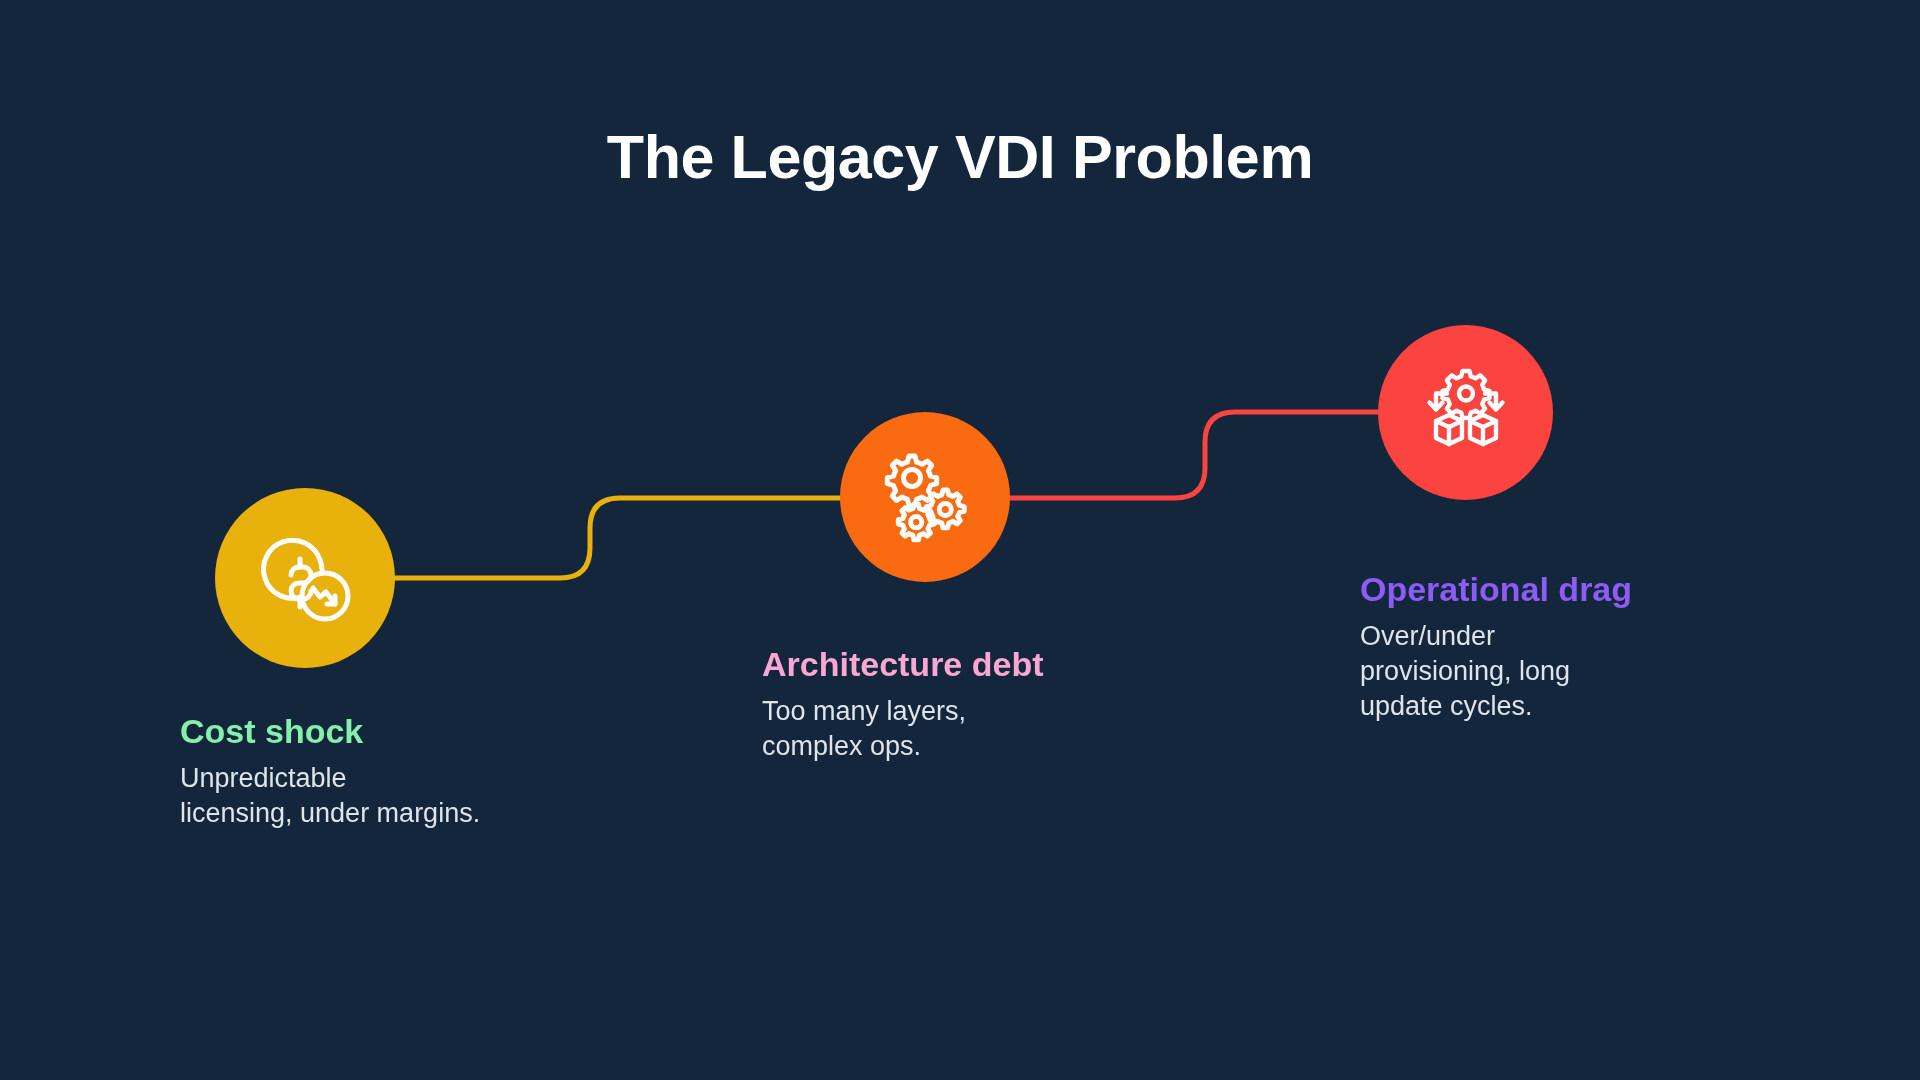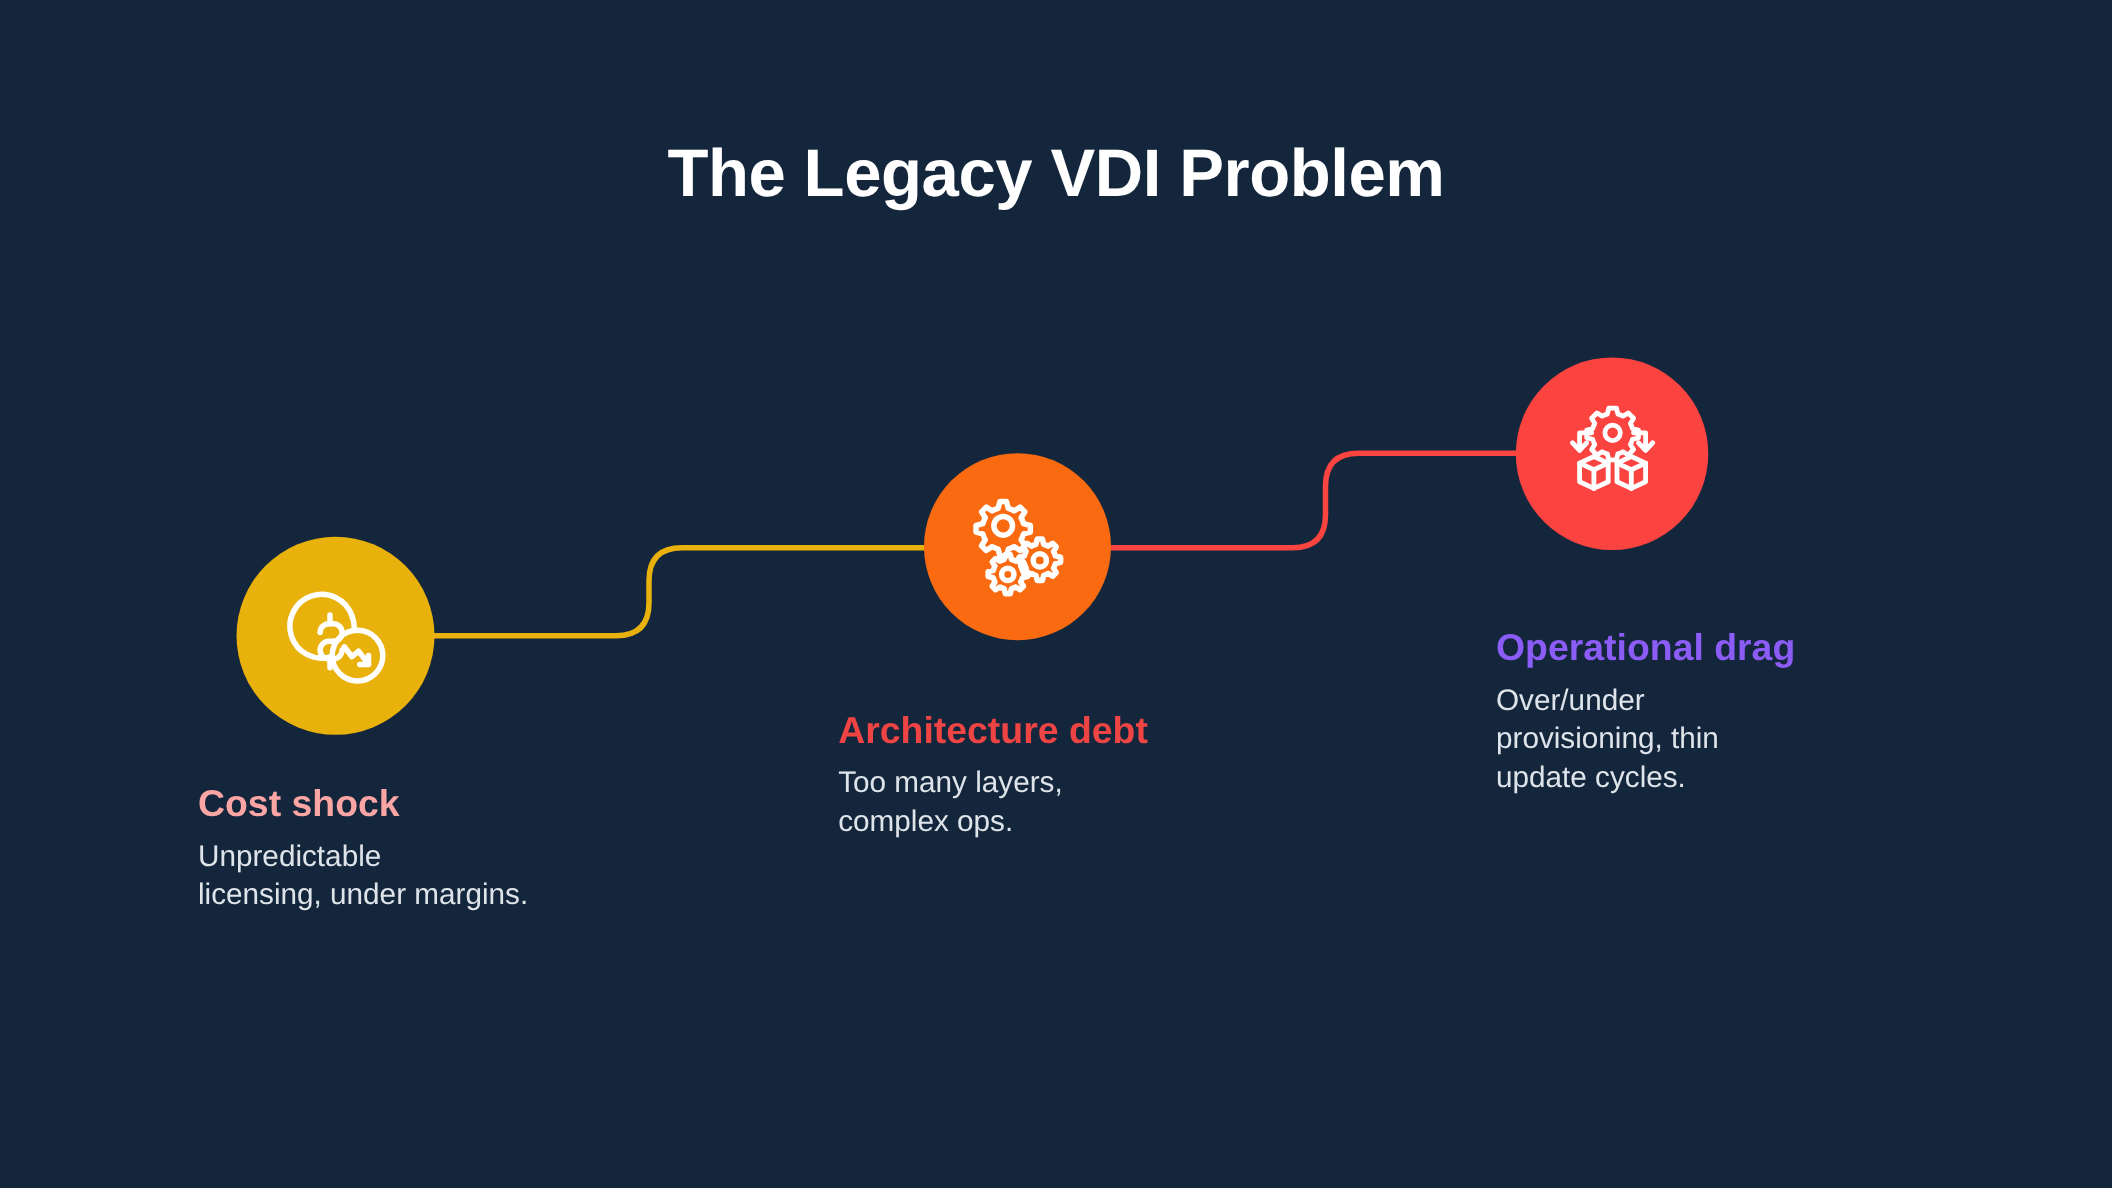--- a/index.html
+++ b/index.html
@@ -76,29 +76,29 @@
     color: #dfe4ea;
     margin: 0;
   }
 
   
   #node-cost .bubble {
     left: 215px; top: 488px; width: 180px; height: 180px;
     background: #e9b10c;
   }
   #node-cost .node-text { left: 180px; top: 712px; width: 470px; }
-  #node-cost .node-heading { color: #fca5a5; }
+  #node-cost .node-heading { color: #86efac; }
 
   
   #node-arch .bubble {
     left: 840px; top: 412px; width: 170px; height: 170px;
     background: #f96a11;
   }
   #node-arch .node-text { left: 762px; top: 645px; width: 430px; }
-  #node-arch .node-heading { color: #ef4444; }
+  #node-arch .node-heading { color: #f9a8d4; }
 
   
   #node-ops .bubble {
     left: 1378px; top: 325px; width: 175px; height: 175px;
     background: #fb4340;
   }
   #node-ops .node-text { left: 1360px; top: 570px; width: 400px; }
   #node-ops .node-heading { color: #8b5cf6; }
 </style>
 </head>
@@ -212,19 +212,19 @@
           <polygon points="52,56 65,50 78,56 65,62"></polygon>
           <polyline points="52,56 52,73 65,79 65,62"></polyline>
           <polyline points="78,56 78,73 65,79"></polyline>
         </g>
       </svg>
     </div>
     <div class="node-text">
       <div class="node-heading">Operational drag</div>
       <div class="node-body">
         <span>Over/under</span><br>
-        <span>provisioning, thin</span><br>
+        <span>provisioning, long</span><br>
         <span>update cycles.</span>
       </div>
     </div>
   </div>
 
 </div>
 
 </body></html>

